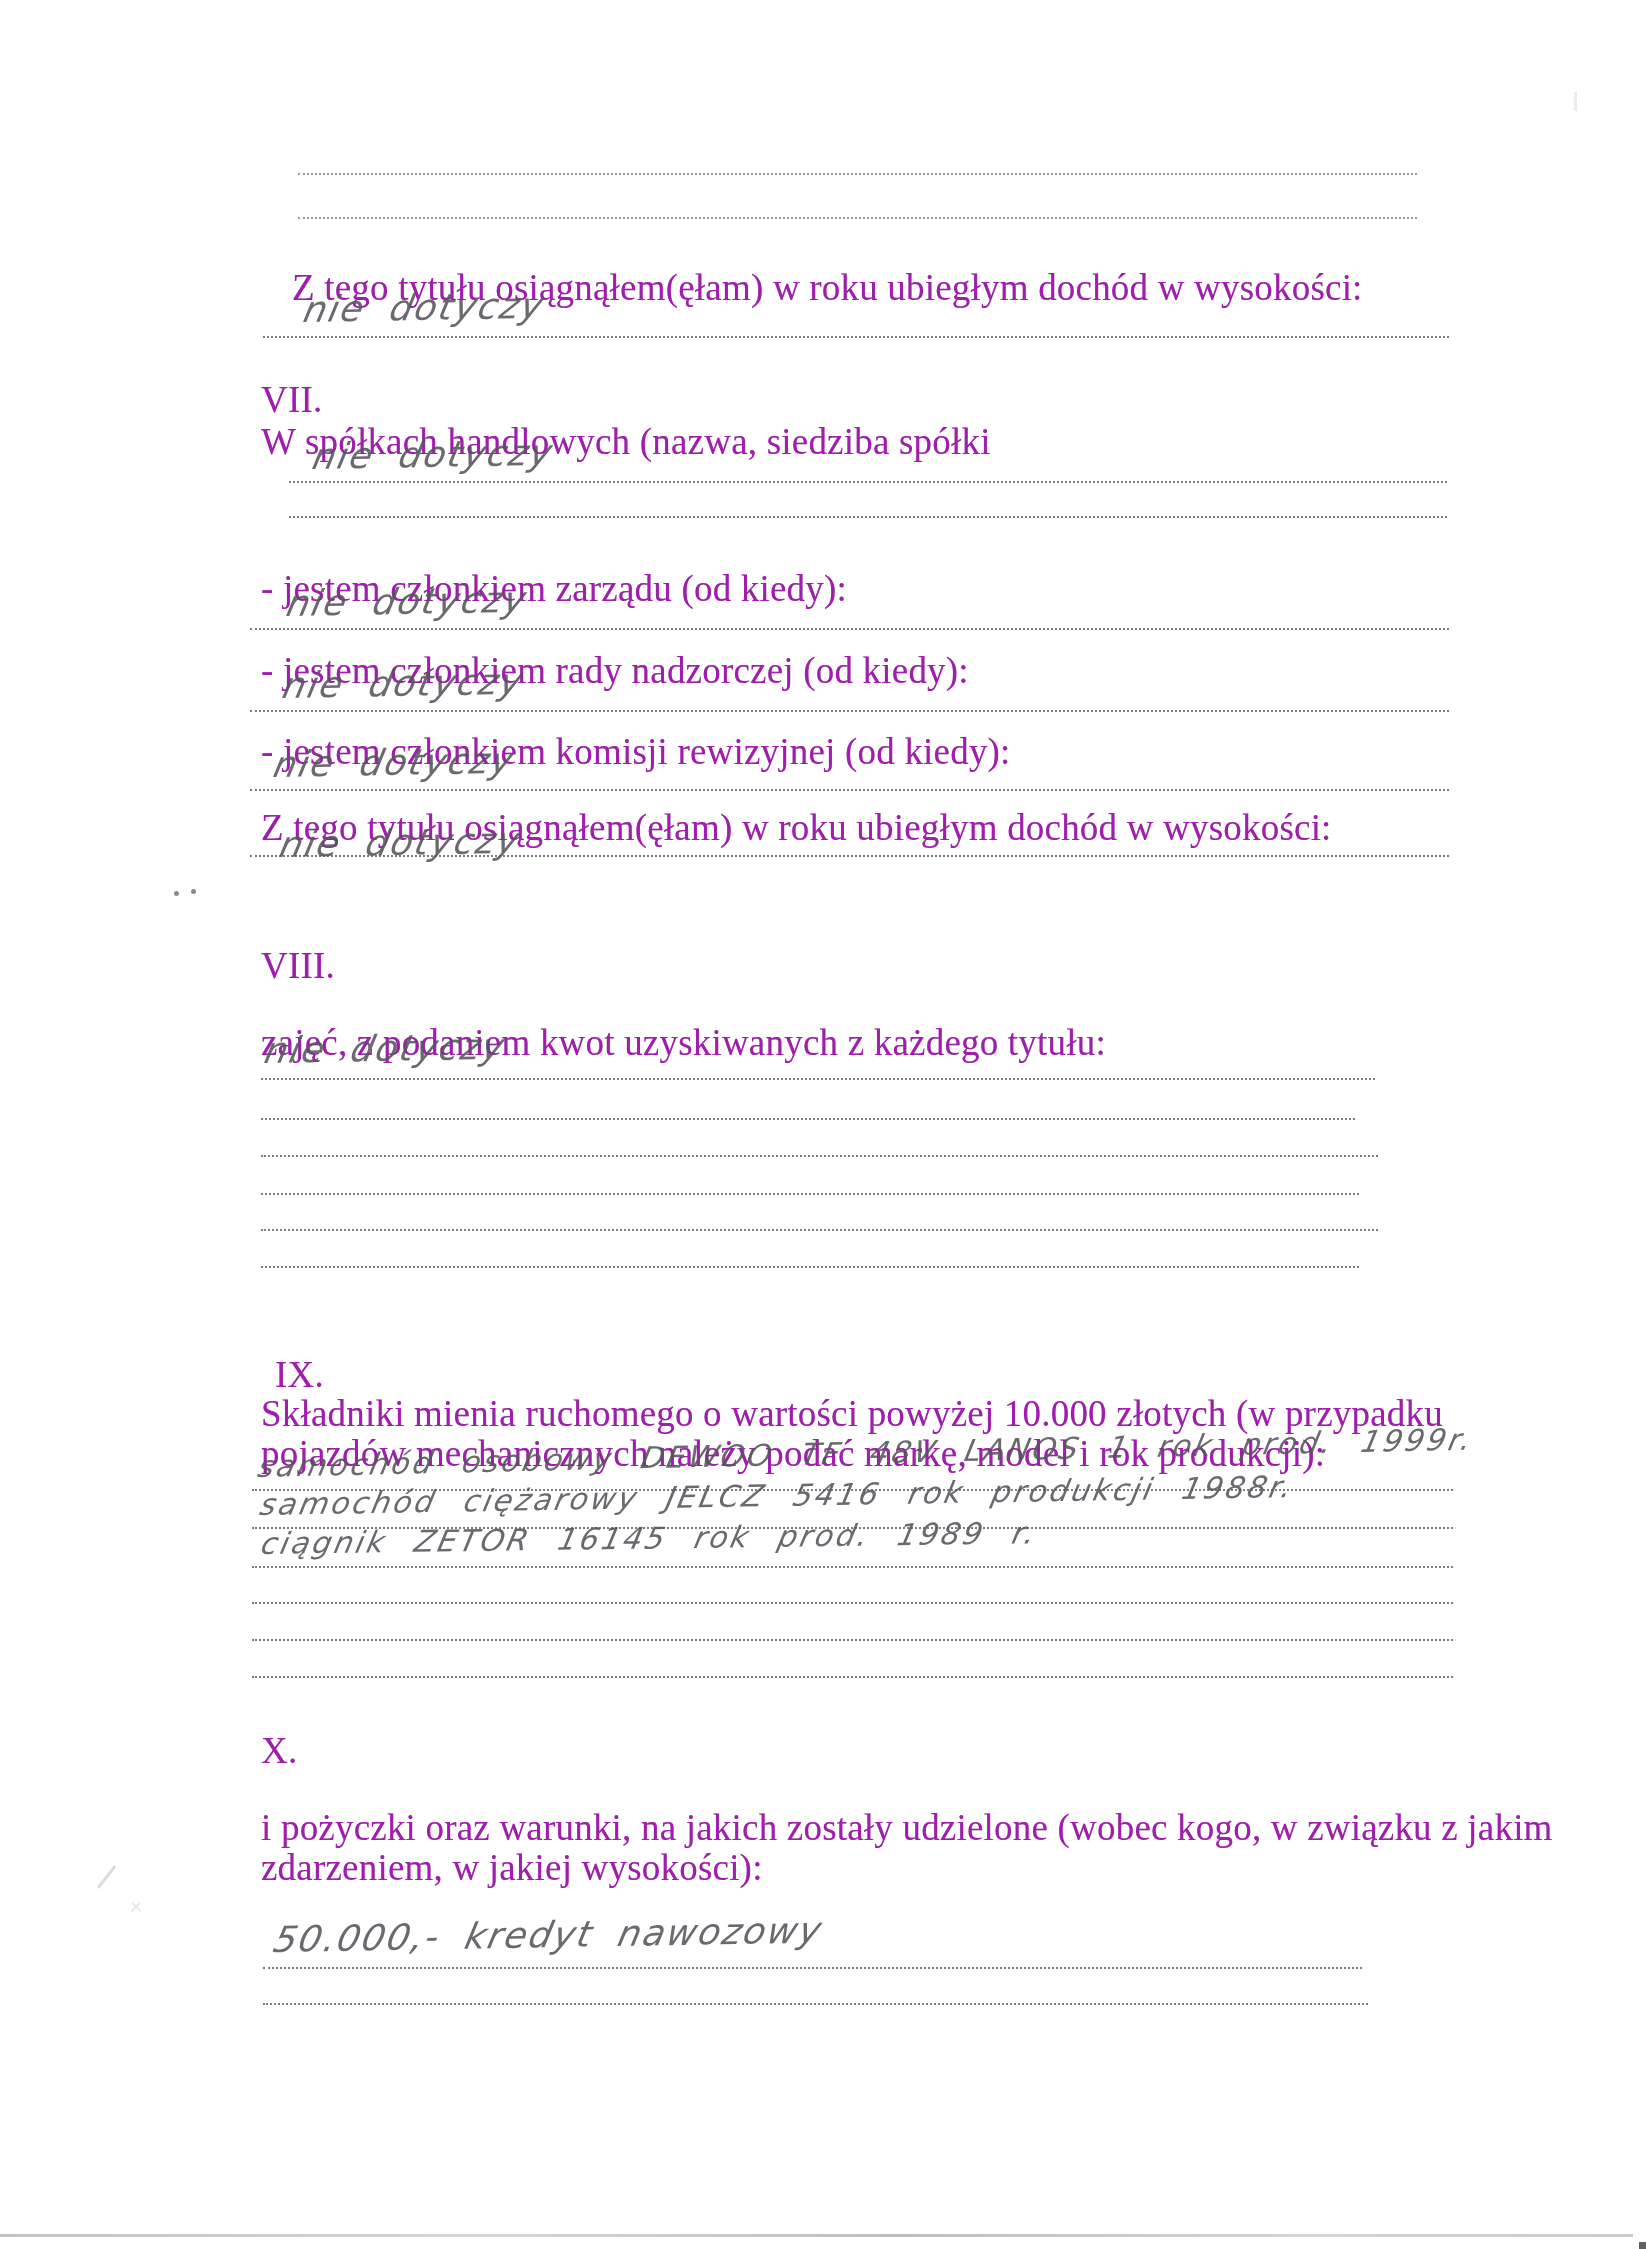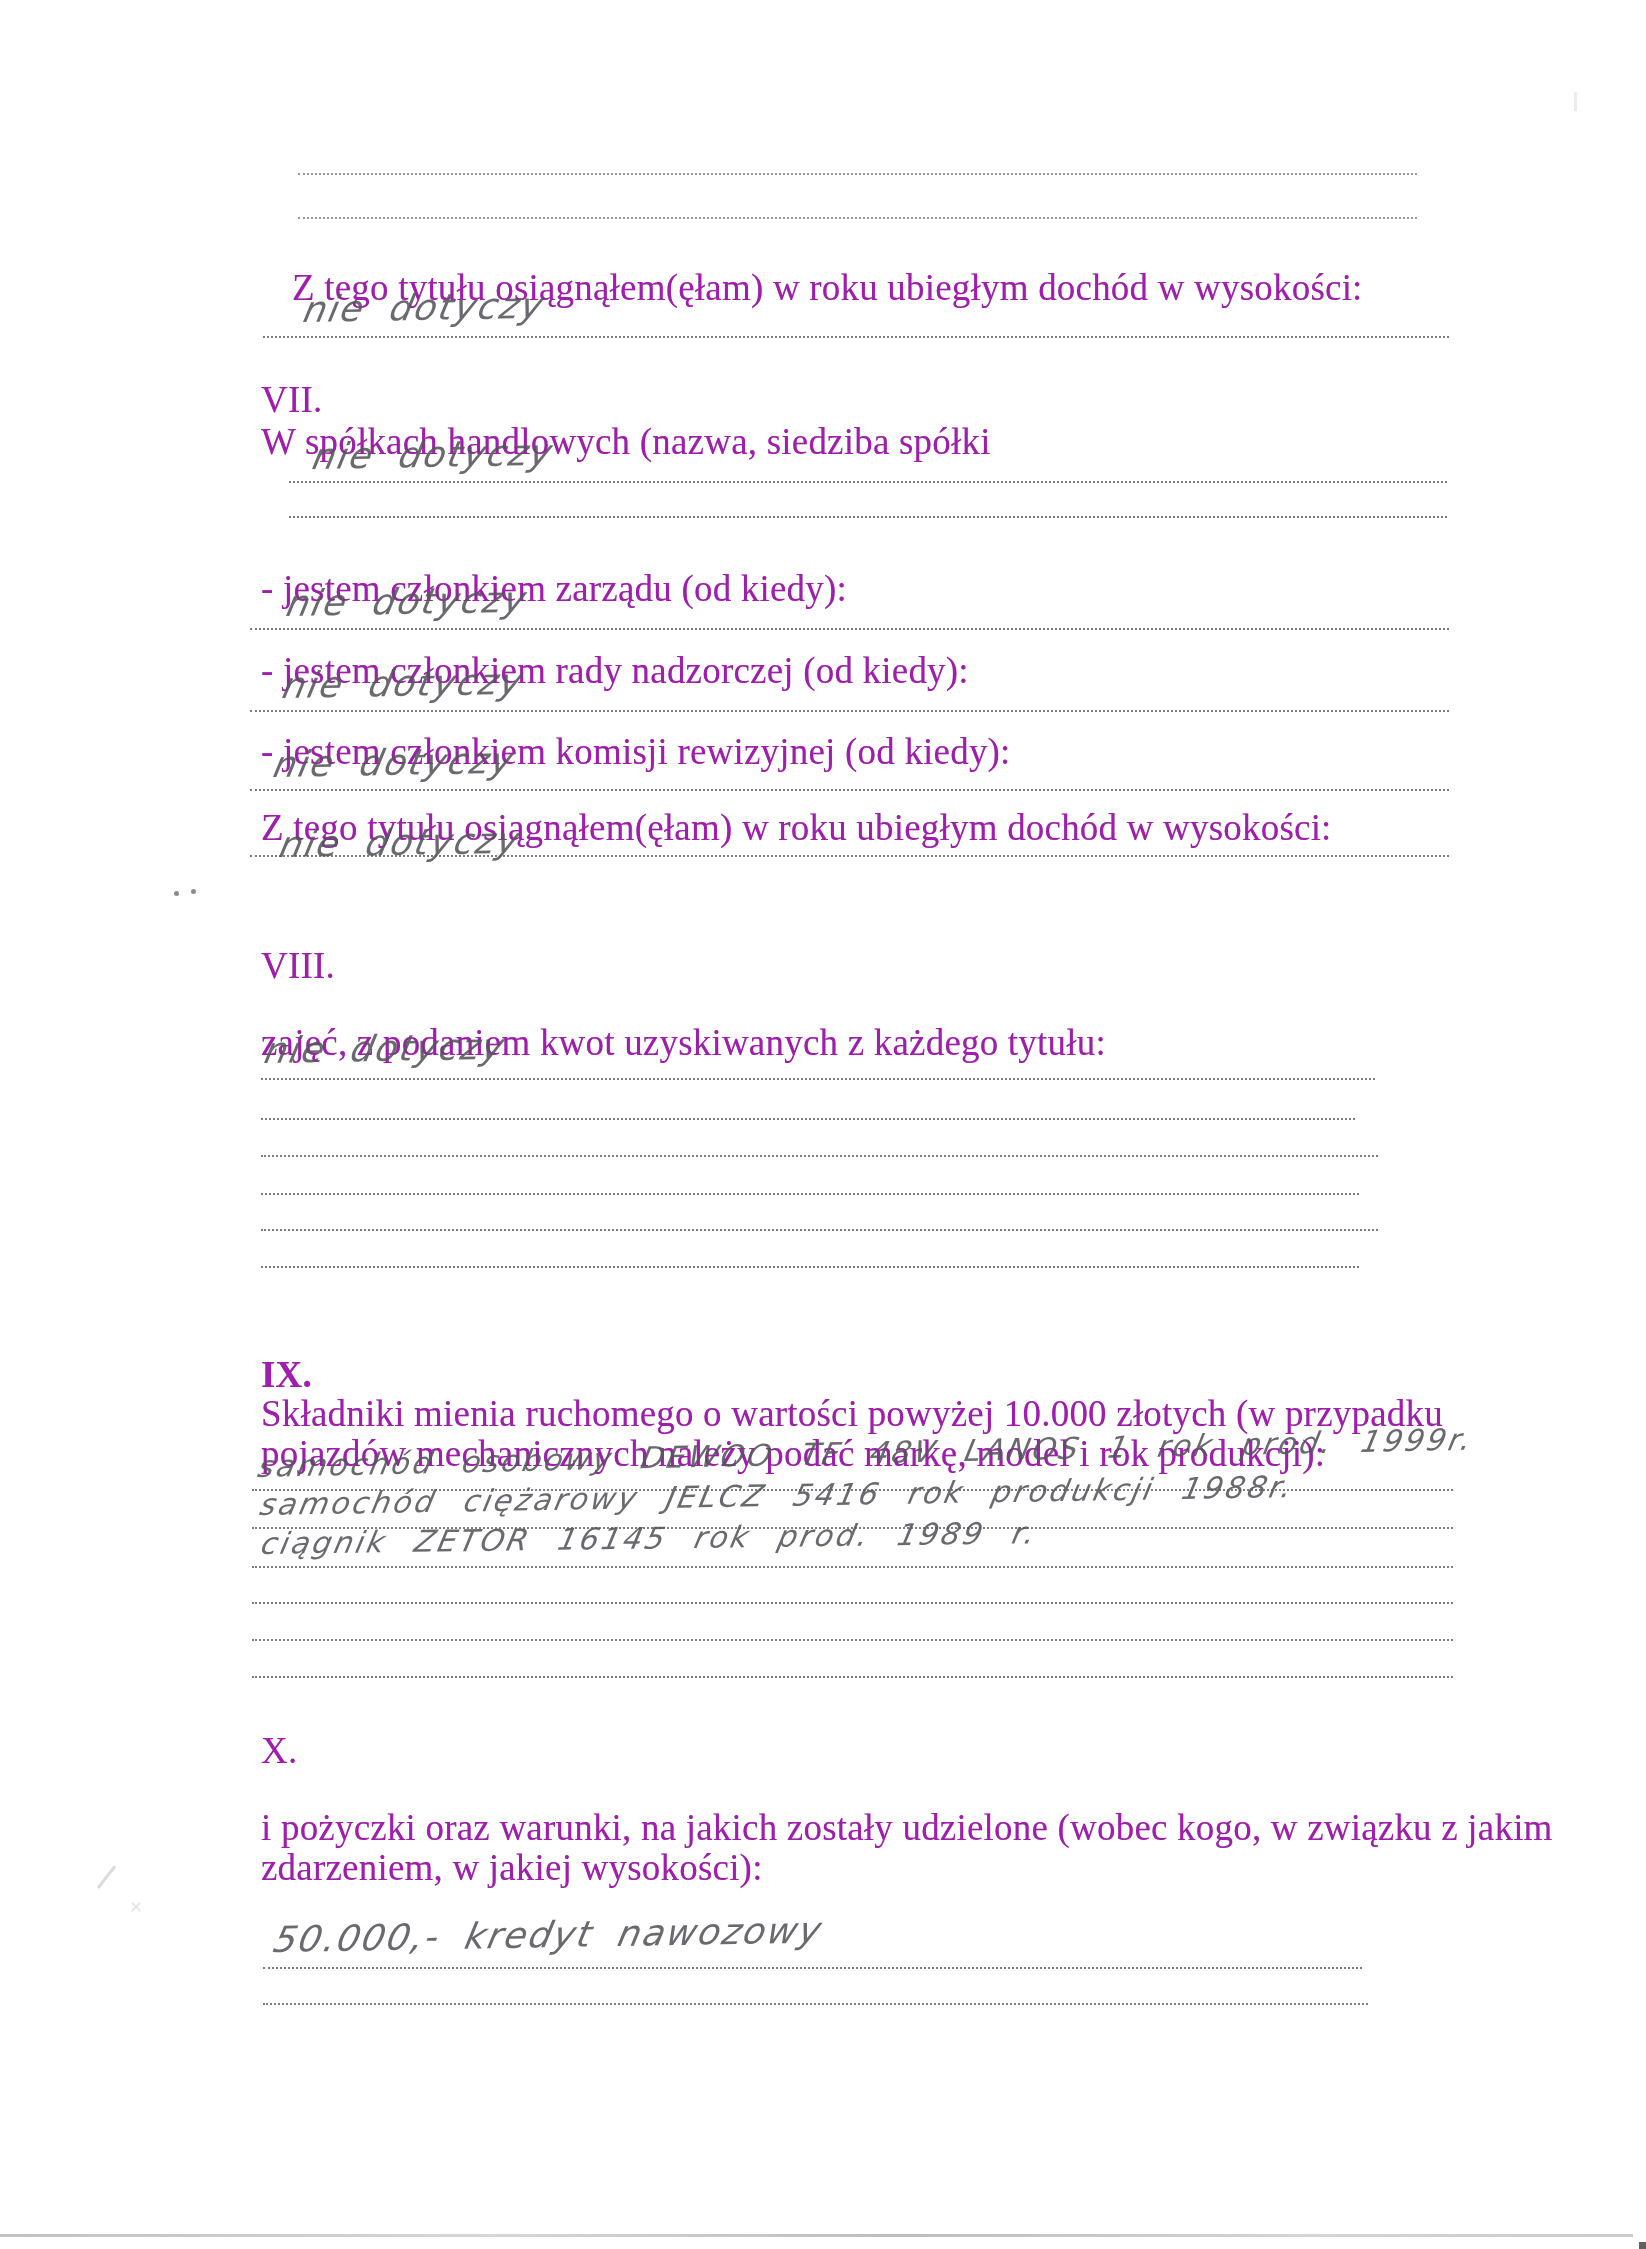--- a/index.html
+++ b/index.html
@@ -113,21 +113,21 @@
   <div class="print" style="left:261px;top:944px;">VIII.</div>
   <div class="print" style="left:261px;top:1021px;">zajęć, z podaniem kwot uzyskiwanych z każdego tytułu:</div>
   <div class="hand" style="left:261px;top:1030px;">nie dotyczy</div>
   <div class="dotline" style="left:261px;top:1078px;width:1114px;"></div>
   <div class="dotline" style="left:261px;top:1118px;width:1094px;"></div>
   <div class="dotline" style="left:261px;top:1155px;width:1117px;"></div>
   <div class="dotline" style="left:261px;top:1193px;width:1098px;"></div>
   <div class="dotline" style="left:261px;top:1229px;width:1117px;"></div>
   <div class="dotline" style="left:261px;top:1266px;width:1098px;"></div>
 
-  <div class="print" style="left:261px;top:1353px;font-weight:bold;">IX.</div>
+  <div class="print" style="left:275px;top:1353px;">IX.</div>
   <div class="print" style="left:261px;top:1392px;text-align:center;">Składniki mienia ruchomego o wartości powyżej 10.000 złotych (w przypadku</div>
   <div class="print" style="left:261px;top:1432px;">pojazdów mechanicznych należy podać markę, model i rok produkcji):</div>
   <div class="hand small" style="left:255px;top:1449px;transform:skewX(-13deg) rotate(-1.3deg);">samochód osobowy DEWOO TF 48V LANOS 1  rok prod. 1999r.</div>
   <div class="dotline" style="left:252px;top:1489px;width:1201px;"></div>
   <div class="hand small" style="left:257px;top:1487px;transform:skewX(-13deg) rotate(-1deg);">samochód ciężarowy JELCZ 5416  rok produkcji  1988r.</div>
   <div class="dotline" style="left:252px;top:1527px;width:1201px;"></div>
   <div class="hand small" style="left:258px;top:1526px;transform:skewX(-13deg) rotate(-0.8deg);">ciągnik ZETOR 16145  rok prod. 1989 r.</div>
   <div class="dotline" style="left:252px;top:1566px;width:1201px;"></div>
   <div class="dotline" style="left:252px;top:1602px;width:1201px;"></div>
   <div class="dotline" style="left:252px;top:1639px;width:1201px;"></div>

